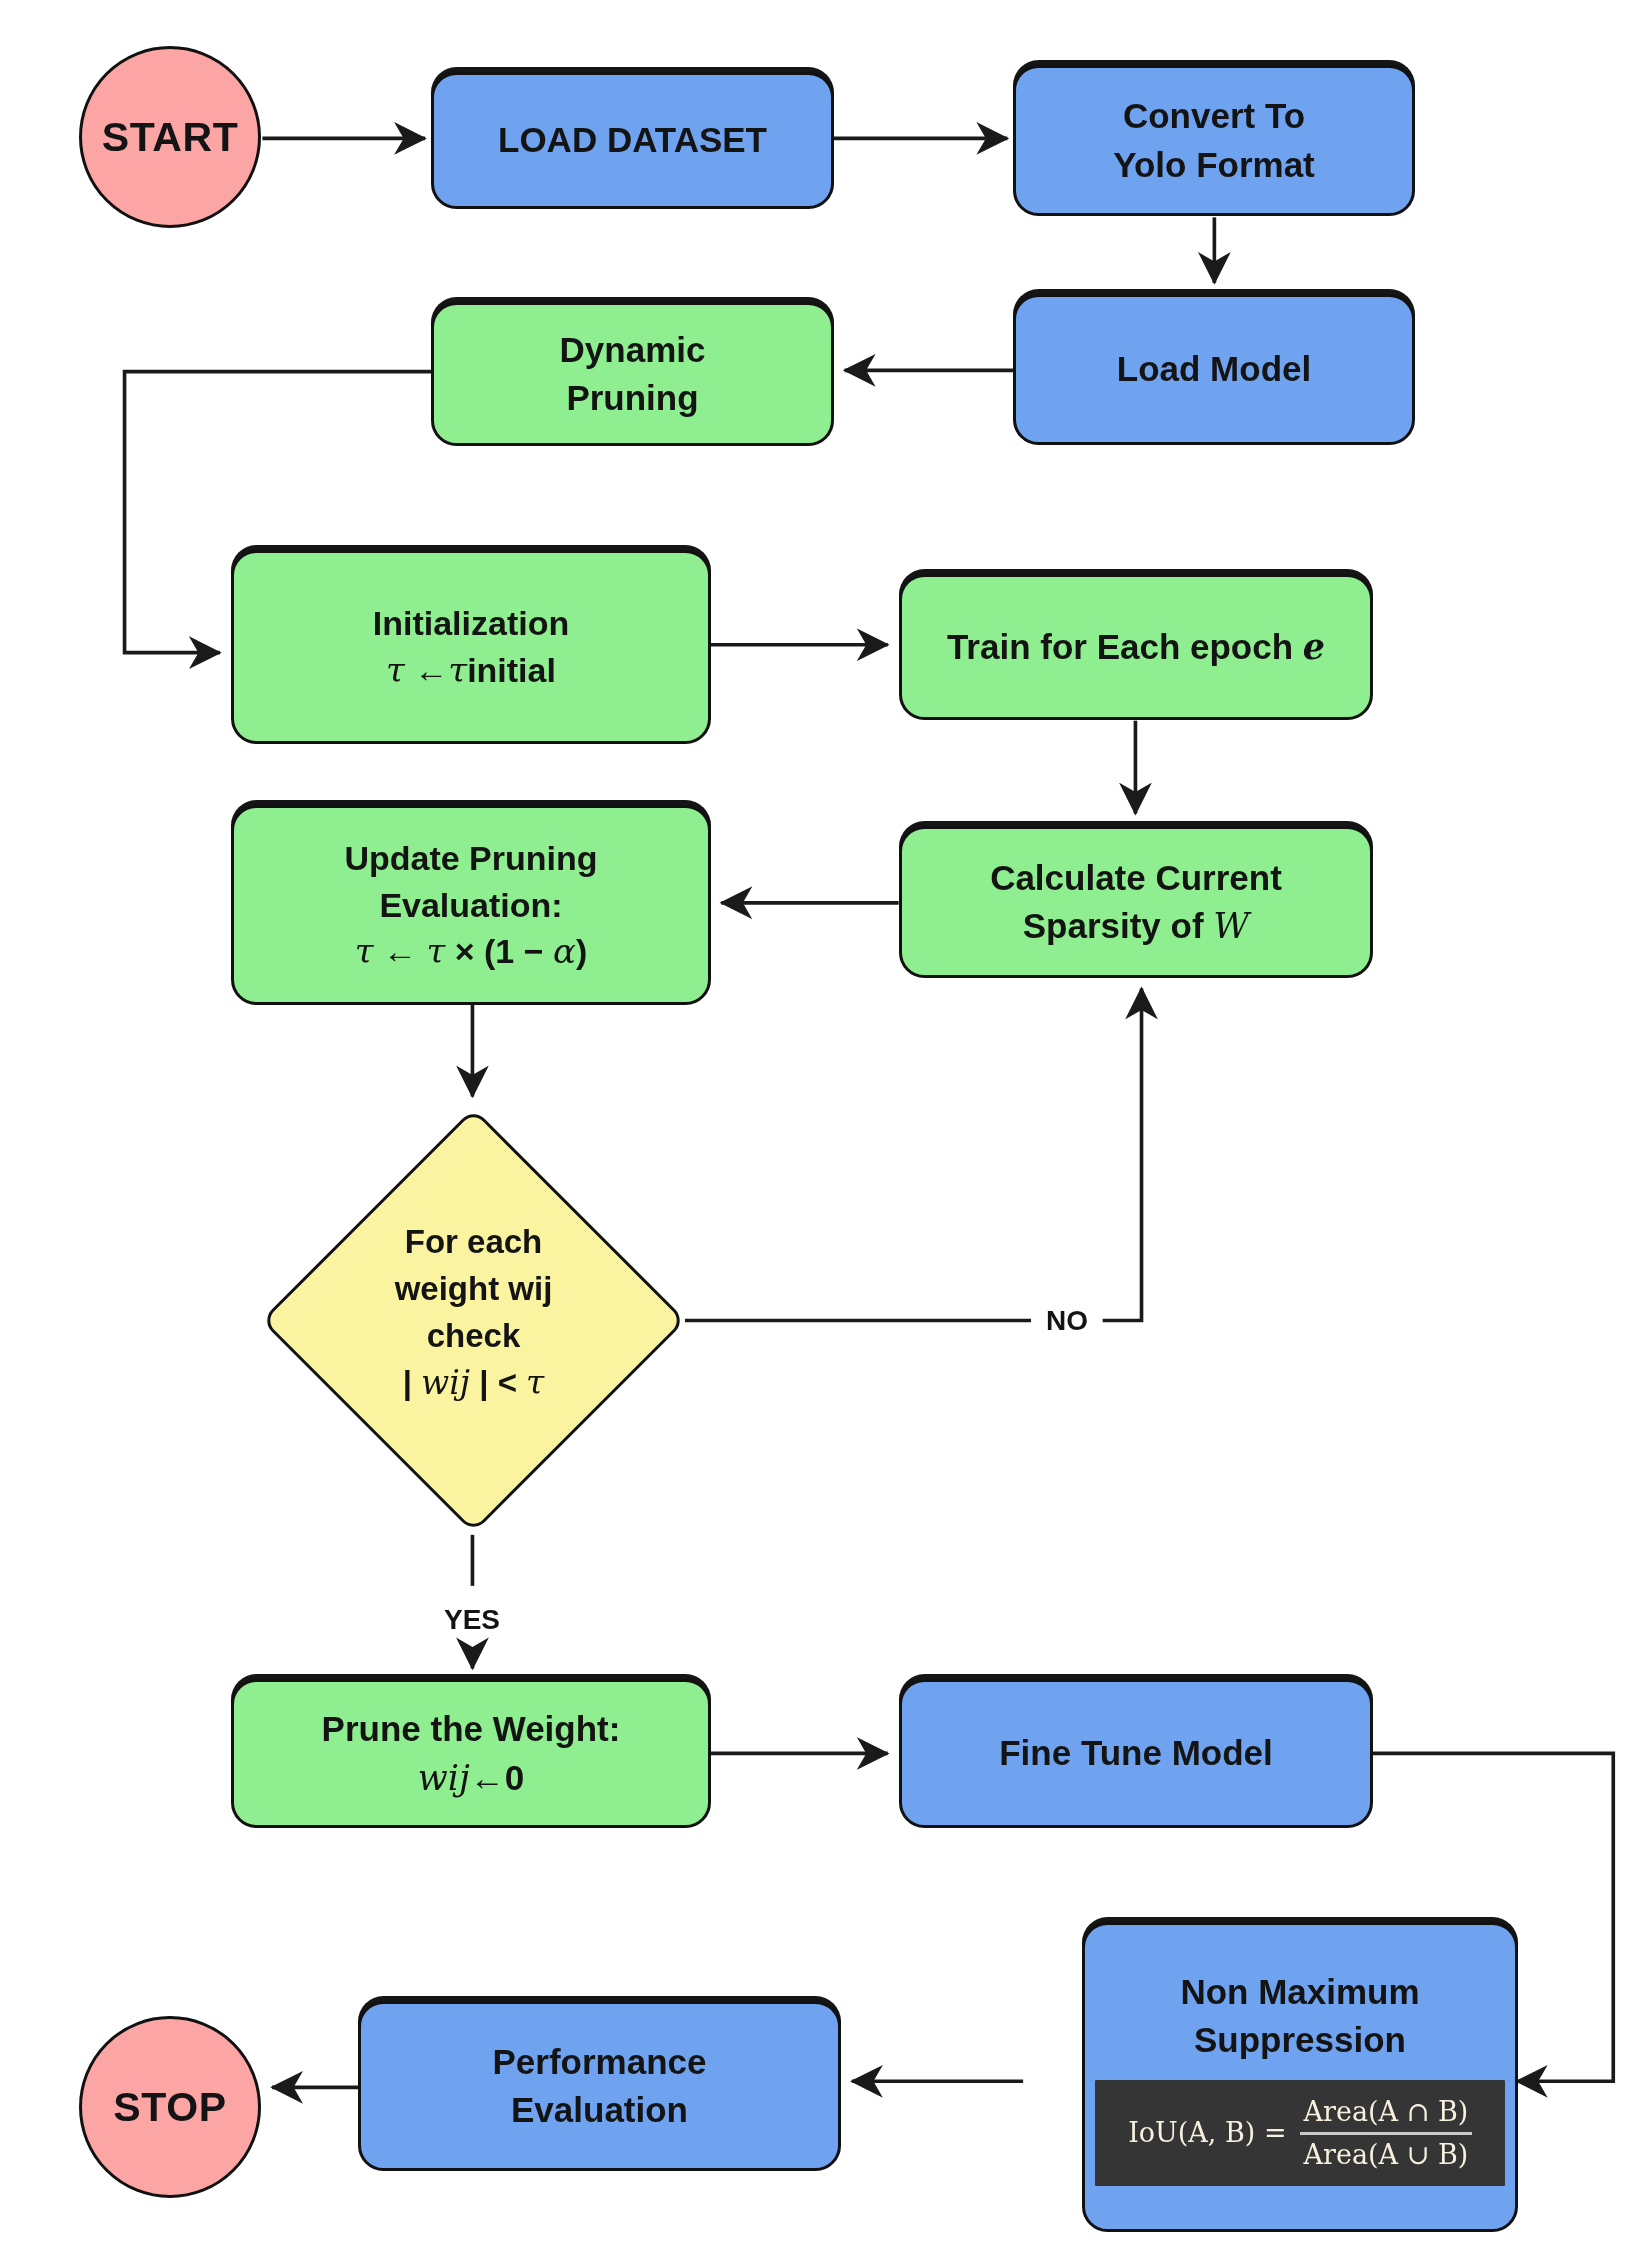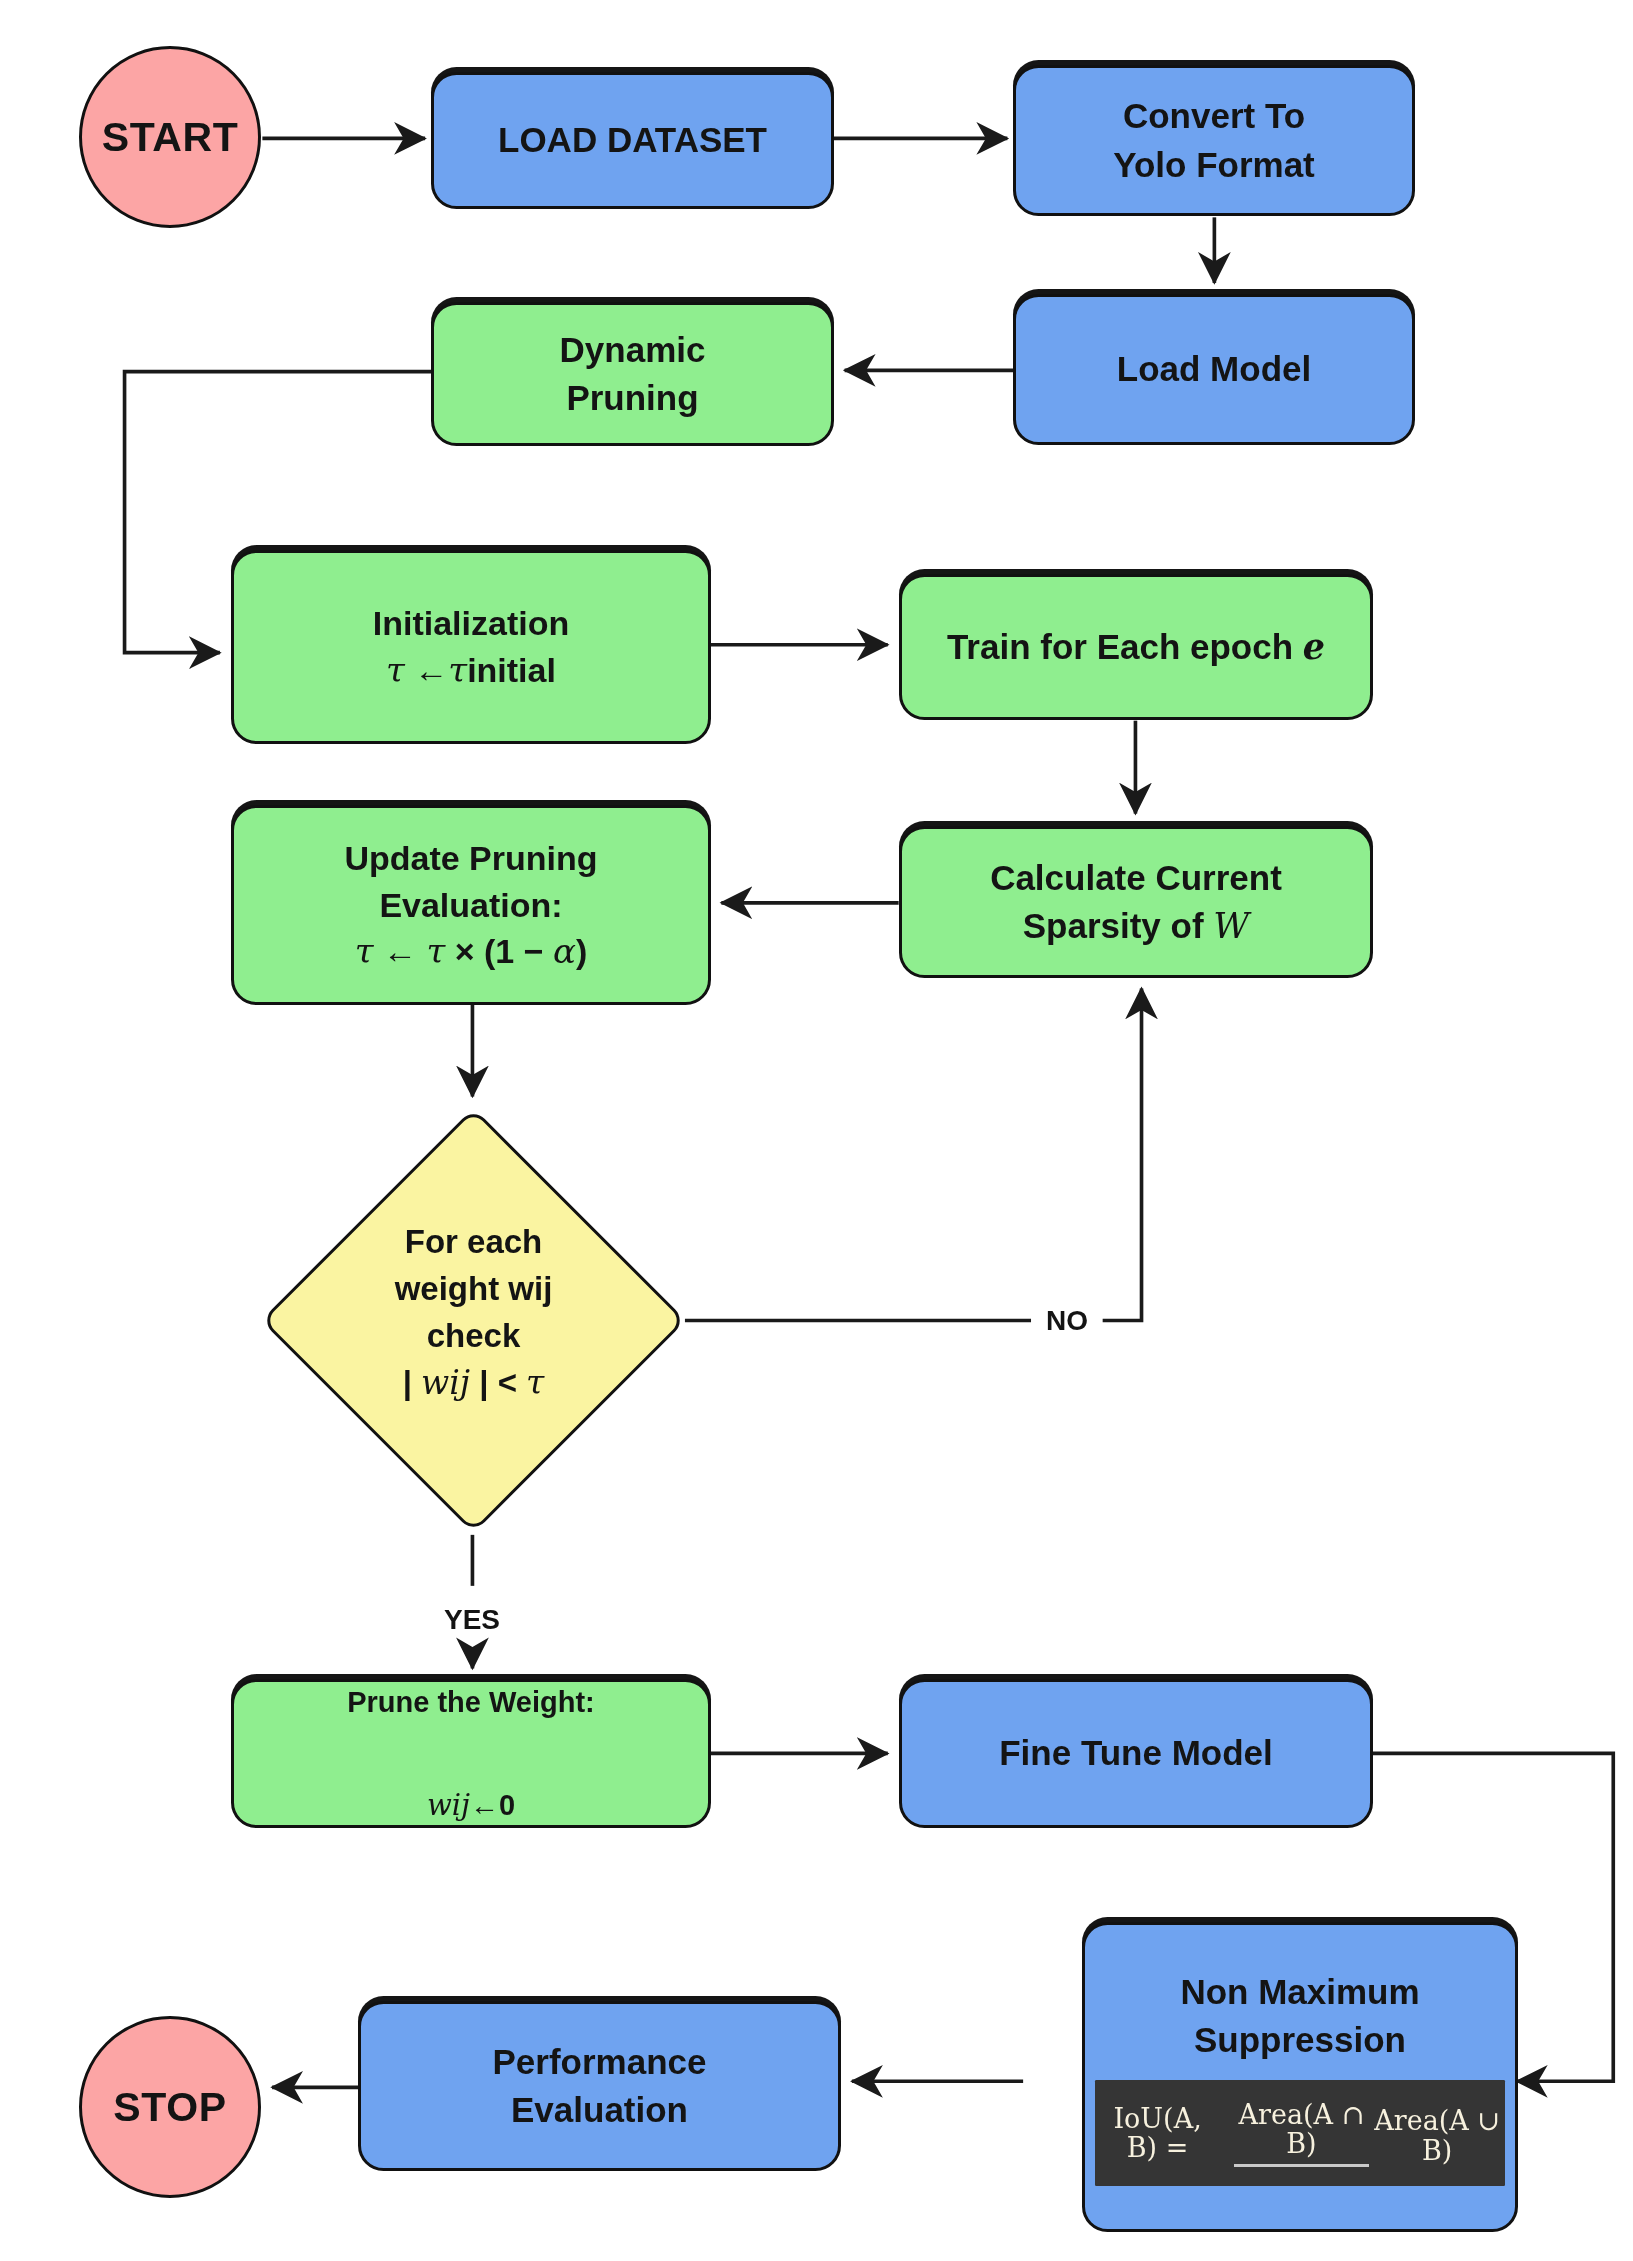--- a/index.html
+++ b/index.html
@@ -98,21 +98,21 @@
     font-size: 27px;
     line-height: 1.1;
     width: 410px;
     height: 106px;
     display: flex;
     align-items: center;
     justify-content: center;
     gap: 13.4px;
     border-radius: 1.2px;
   }
-  .frac { display: inline-flex; flex-direction: row; align-items: center; }
+  .frac { display: inline-flex; flex-direction: column; align-items: center; }
   .frac .num { padding: 0 3.6px 4.9px 3.6px; border-bottom: 3px solid #C9C9C9; }
   .frac .den { padding: 4.9px 3.6px 0 3.6px; }
 
   .l1 { display: block; }
 </style>
 </head>
 <body>
 
 <div id="canvas">
 
@@ -199,21 +199,21 @@
   <div class="diamond-shape"></div>
   <div class="diamond-text">
     <span class="l1">For each</span>
     <span class="l1">weight wij</span>
     <span class="l1">check</span>
     <span class="l1">
       <span>| </span><span class="math">wij</span><span> |  </span><span>&lt; </span><span class="math">τ</span>
     </span>
   </div>
 
-  <div class="node box green" style="left:231px; top:1679px; width:480px; height:149px; font-size:29px;justify-content:space-between;">
+  <div class="node box green" style="left:231px; top:1679px; width:480px; height:149px; font-size:35px;">
     <span class="l1">Prune the Weight:</span>
     <span class="l1">
       <span class="math">wij</span><span>←</span><span>0</span>
     </span>
   </div>
 
   <div class="node box blue" style="left:899px; top:1679px; width:474px; height:149px;">
     <span>Fine Tune Model</span>
   </div>
 

